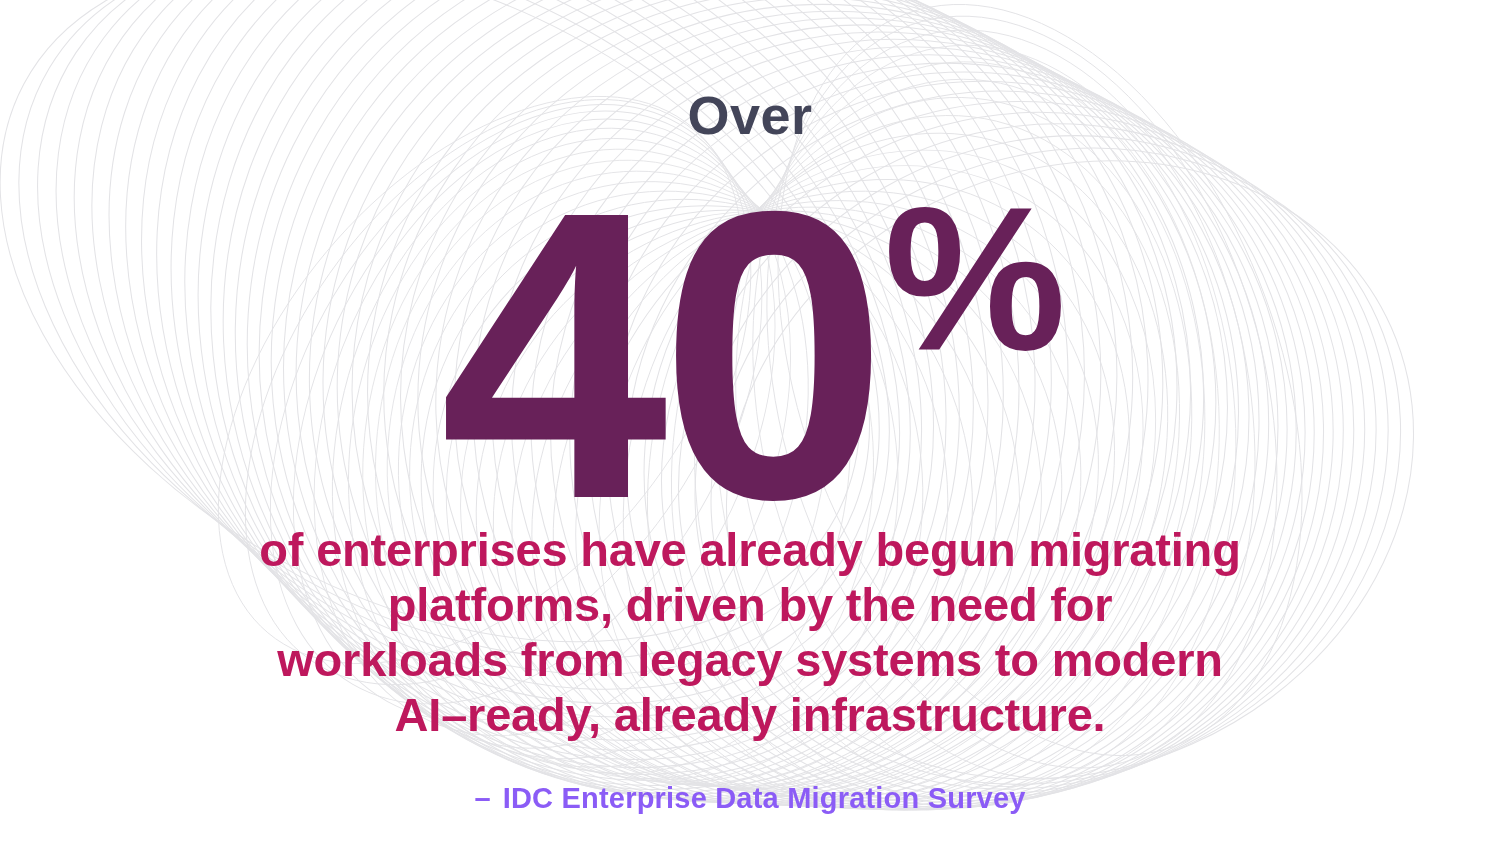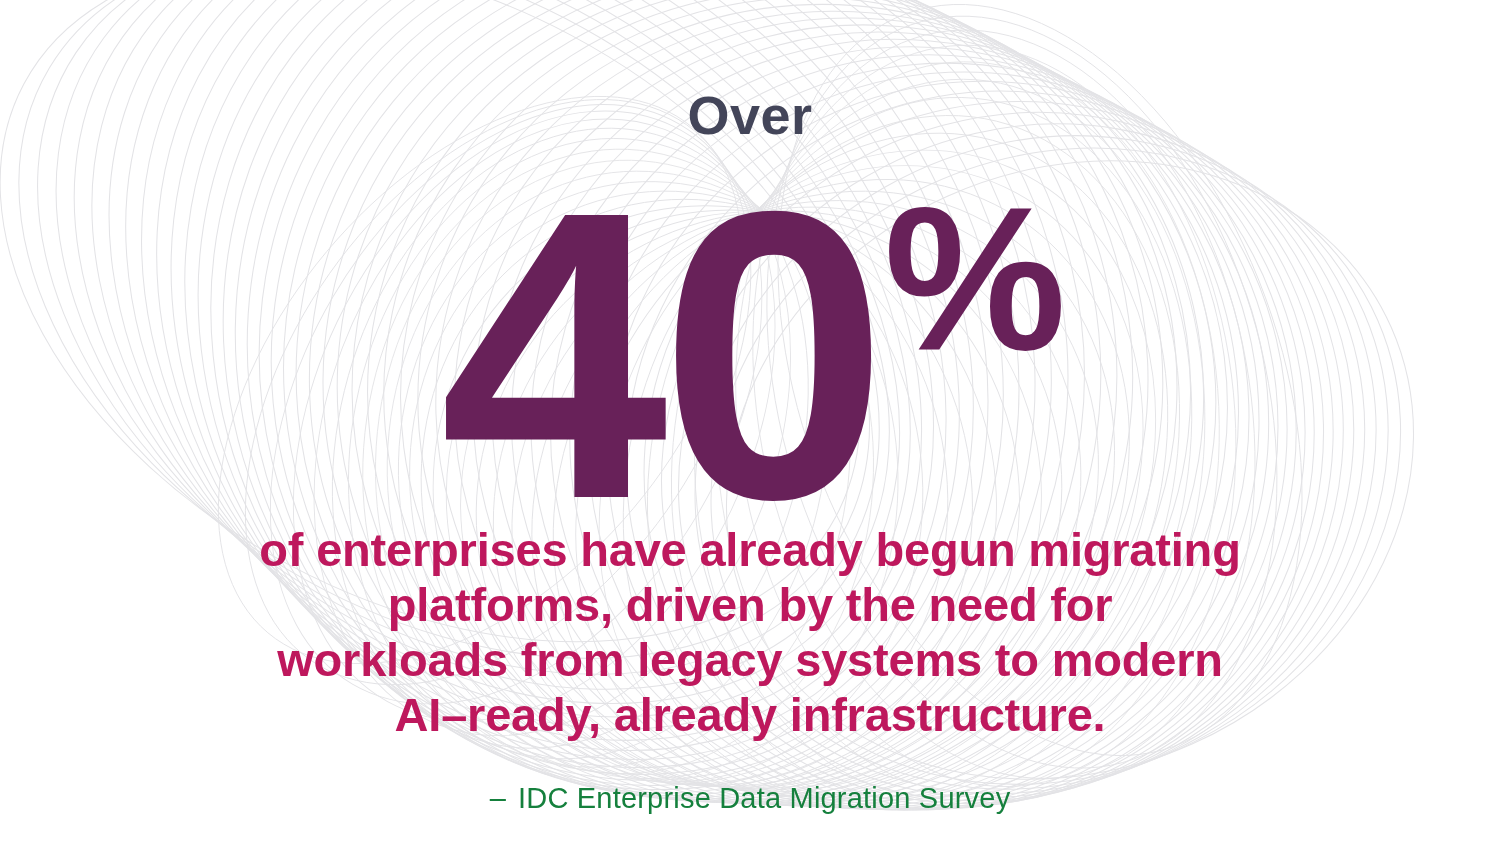--- a/index.html
+++ b/index.html
@@ -94,23 +94,23 @@
     white-space: nowrap;
   }
 
   
   .attribution {
     position: absolute;
     left: 0;
     top: 781px;
     width: 1500px;
     text-align: center;
-    color: #15803d;
+    color: #8b5cf6;
     font-size: 29px;
-    font-weight: 400;
+    font-weight: 700;
     line-height: 1.2;
     letter-spacing: 0.2px;
     white-space: nowrap;
   }
   .attribution .dash {
     margin-right: 12px;
   }
 </style>
 </head>
 <body>

